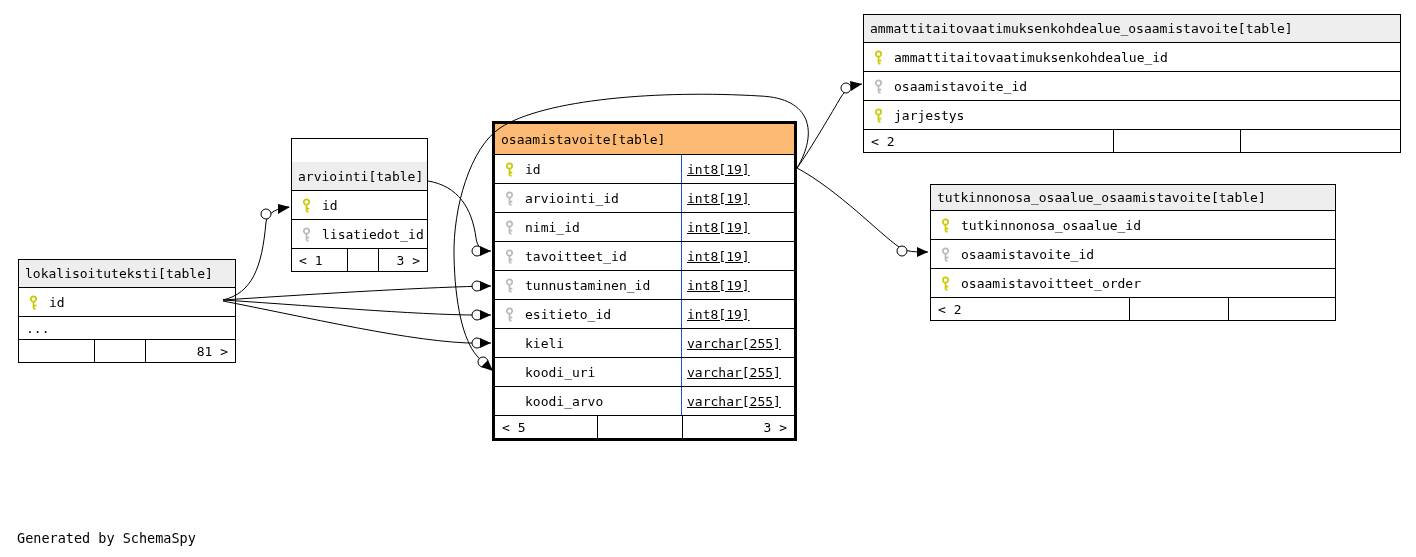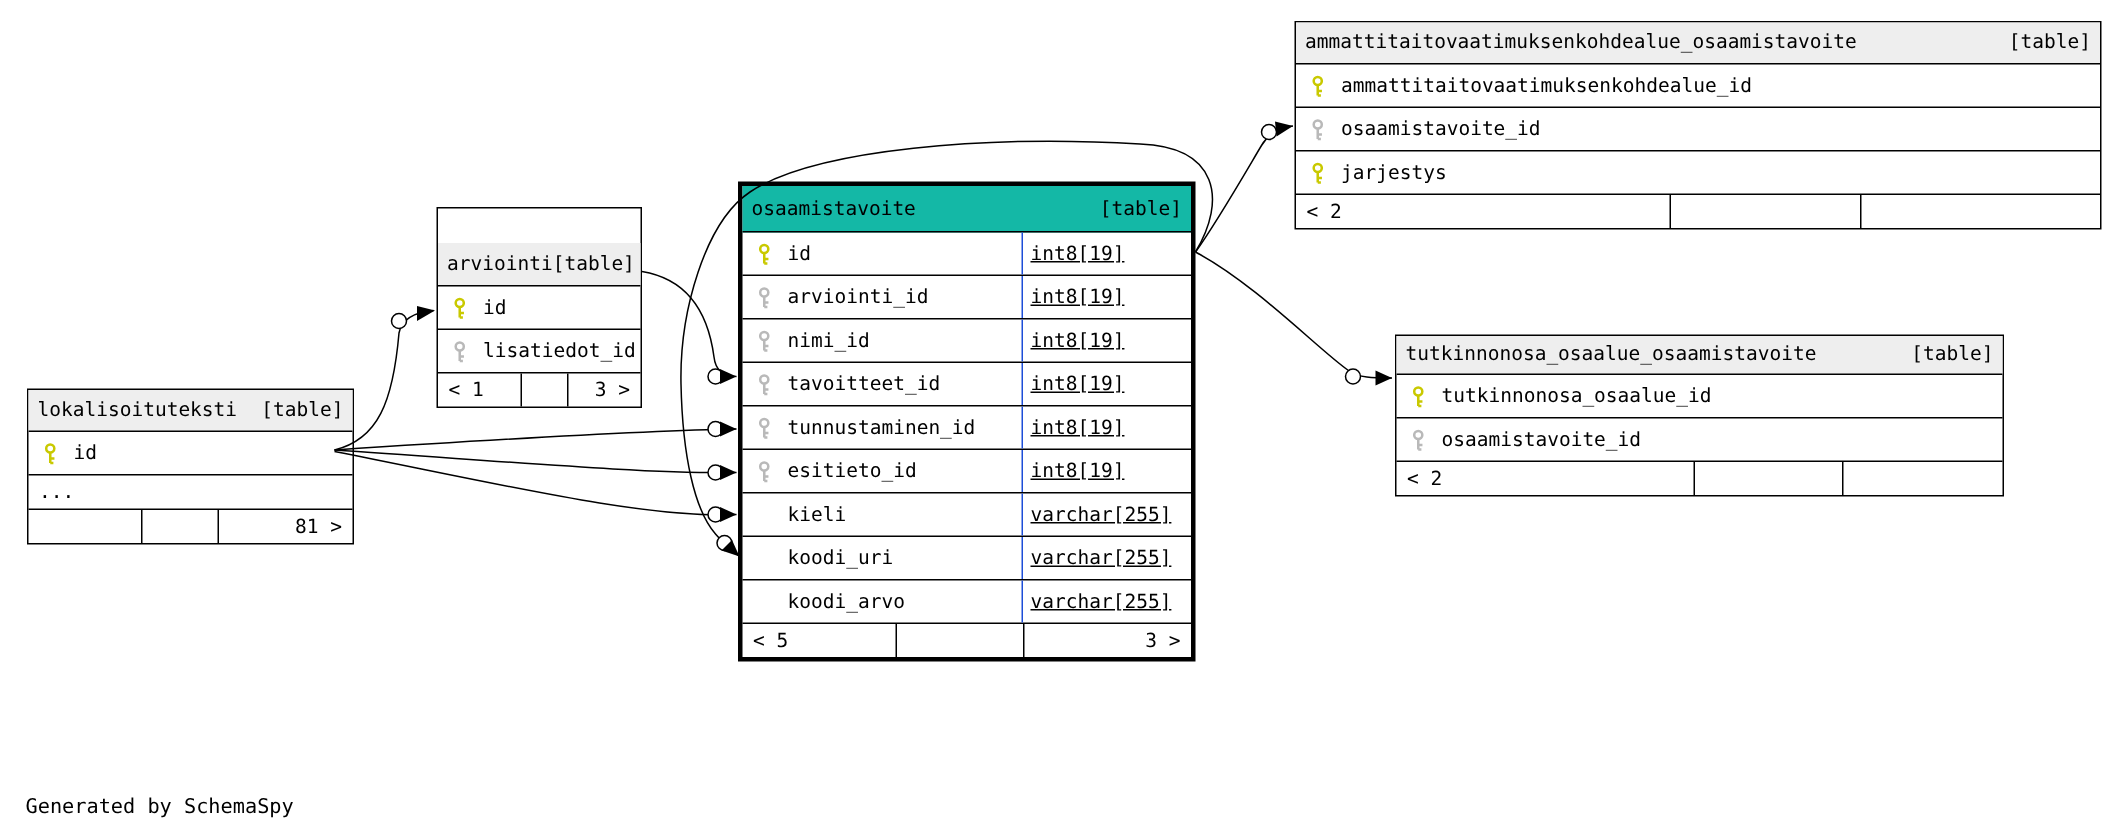--- a/index.html
+++ b/index.html
@@ -1,39 +1,39 @@
 <!DOCTYPE html>
 <html><head>
 <meta charset="utf-8">
 <style>
   html,body{margin:0;padding:0;background:#fff;}
   #canvas{position:relative;width:1416px;height:557px;background:#ffffff;overflow:hidden;
           font-family:"DejaVu Sans Mono","Liberation Mono",monospace;font-size:13px;color:#000;}
   
   .tbl{position:absolute;background:#fff;border:1px solid #000;box-sizing:border-box;z-index:1;}
   .tbl.focus{border-width:3px;}
-  .tbl-header{height:27px;display:flex;align-items:center;justify-content:space-between;
+  .tbl-header{height:27px;display:flex;align-items:center;justify-content:flex-start;
               padding:0 6px;background:#eeeeee;border-bottom:1px solid #000;}
-  .focus .tbl-header{height:30px;background:#14b8a6;}
+  .focus .tbl-header{height:30px;background:#fdba74;}
   .tbl-row{display:flex;height:28px;border-bottom:1px solid #000;align-items:stretch;}
   .tbl-row.ellipsis{height:22px;}
   .key-cell{width:28px;display:flex;align-items:center;justify-content:center;flex:none;}
   .col-name{flex:1;display:flex;align-items:center;padding-left:2px;white-space:nowrap;overflow:hidden;}
   .ellipsis .col-name{padding-left:7px;}
   .col-type{width:113px;flex:none;border-left:1px solid #1d4ed8;display:flex;align-items:center;
             padding-left:5px;box-sizing:border-box;white-space:nowrap;text-decoration:underline;}
   .tbl-footer{display:flex;height:22px;align-items:stretch;}
   .fcell{display:flex;align-items:center;padding:0 7px;border-right:1px solid #000;box-sizing:border-box;white-space:nowrap;}
   .fcell.f2{flex:1;border-right:none;justify-content:flex-end;}
   
   .pos-lokalisoituteksti{left:18px;top:259px;width:218px;}
   .pos-arviointi{left:291px;top:138px;width:137px;}
   .pos-arviointi .tbl-header{height:28px;margin-top:23px;}
   .pos-osaamistavoite{left:492px;top:121px;width:305px;}
-  .pos-tutkinnonosa_osaalue_osaamistavoite{left:930px;top:184px;width:406px;margin-top:39px;}
+  .pos-tutkinnonosa_osaalue_osaamistavoite{left:930px;top:184px;width:406px;}
   .pos-tutkinnonosa_osaalue_osaamistavoite .tbl-header{height:25px;}
   .pos-ammattitaitovaatimuksenkohdealue_osaamistavoite{left:863px;top:14px;width:538px;}
   
   .pos-ammattitaitovaatimuksenkohdealue_osaamistavoite .f0{width:250px}
   .pos-ammattitaitovaatimuksenkohdealue_osaamistavoite .f1{width:127px}
   .pos-tutkinnonosa_osaalue_osaamistavoite .f0{width:199px}
   .pos-tutkinnonosa_osaalue_osaamistavoite .f1{width:99px}
   .pos-osaamistavoite .f0{width:103px}
   .pos-osaamistavoite .f1{width:85px}
   .pos-arviointi .f0{width:56px}
@@ -141,20 +141,29 @@
         </div>
         <div class="tbl-row">
           <span class="key-cell fk">
             <svg class="key-ico" width="11" height="15" viewBox="0 0 11 15">
               <circle cx="5.5" cy="4" r="2.7" fill="none" stroke="currentColor" stroke-width="1.7"></circle>
               <path d="M5.5 6.7 V13.6 M5.5 10.6 H8.3 M5.5 13.6 H7.6" fill="none" stroke="currentColor" stroke-width="1.7"></path>
             </svg>
           </span>
           <span class="col-name">osaamistavoite_id</span>
         </div>
+        <div class="tbl-row">
+          <span class="key-cell pk">
+            <svg class="key-ico" width="11" height="15" viewBox="0 0 11 15">
+              <circle cx="5.5" cy="4" r="2.7" fill="none" stroke="currentColor" stroke-width="1.7"></circle>
+              <path d="M5.5 6.7 V13.6 M5.5 10.6 H8.3 M5.5 13.6 H7.6" fill="none" stroke="currentColor" stroke-width="1.7"></path>
+            </svg>
+          </span>
+          <span class="col-name">osaamistavoitteet_order</span>
+        </div>
         <div class="tbl-footer">
           <span class="fcell f0">&lt; 2</span>
           <span class="fcell f1"></span>
           <span class="fcell f2"></span>
         </div>
       </div>
       <div class="tbl pos-osaamistavoite focus">
         <div class="tbl-header">
           <span class="title">osaamistavoite</span>
           <span class="badge">[table]</span>

